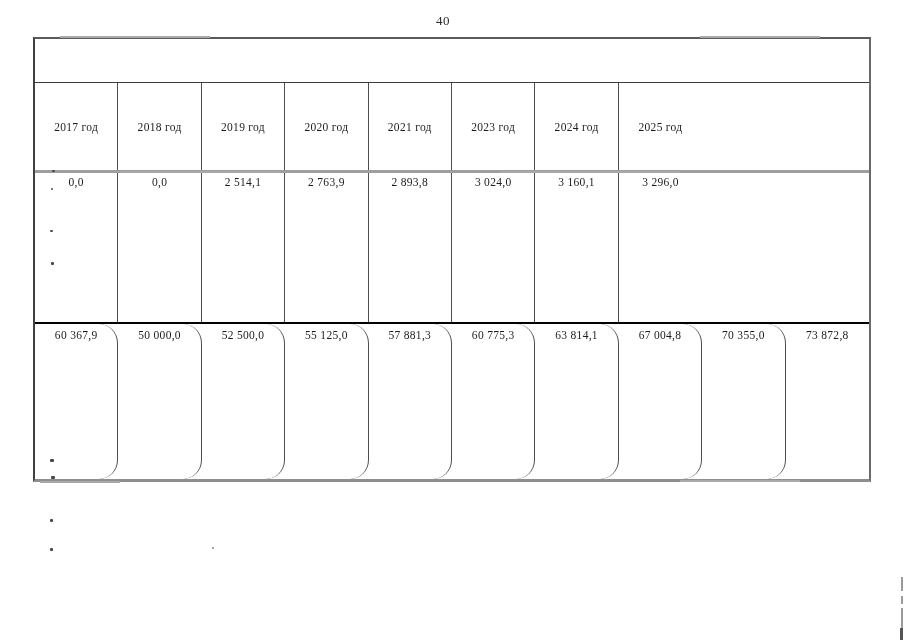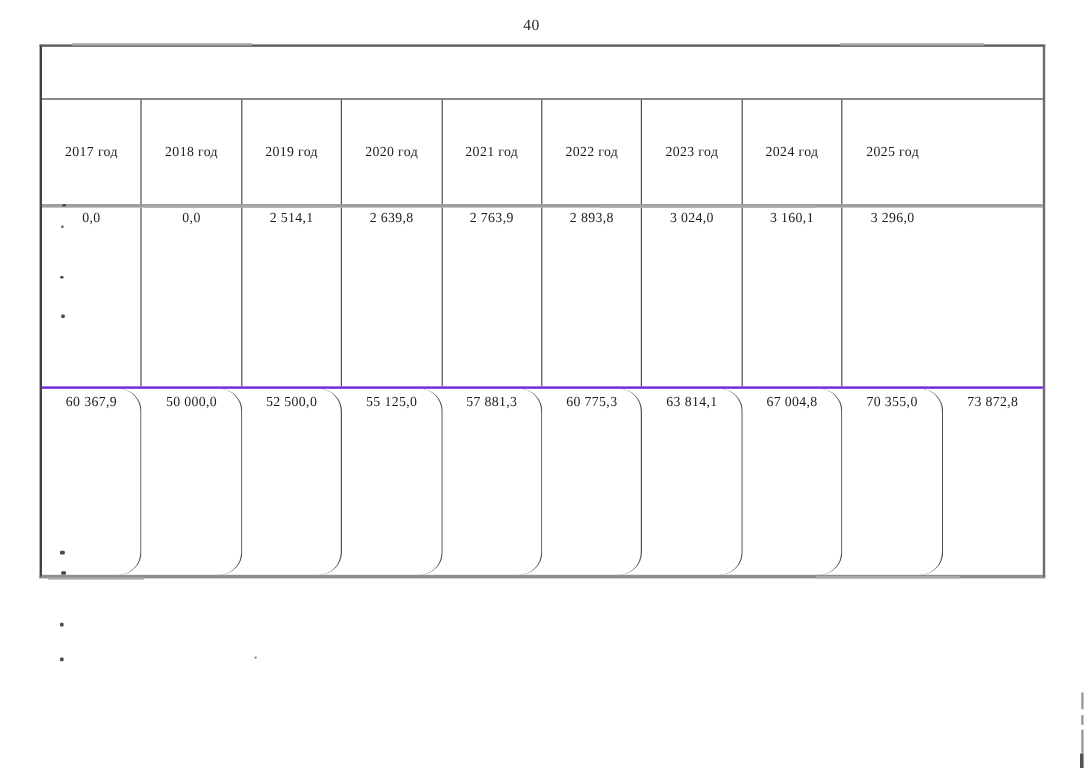--- a/index.html
+++ b/index.html
@@ -36,21 +36,21 @@
   }
   .band {
     height: 44px;
     border-bottom: 1px solid #3c3c3c;
   }
   .trow {
     display: grid;
     grid-template-columns: repeat(10, 1fr);
   }
   .thead { height: 90px; border-bottom: 3px solid #9e9e9e; }
-  .r1    { height: 151px; border-bottom: 2px solid #6d28d9; }
+  .r1    { height: 151px; border-bottom: 2px solid #000000; }
   .r2    { flex: 1; }
   .cell {
     border-right: 1px solid #4e4e4e;
     display: flex;
     justify-content: center;
     font-size: 11.5px;
     letter-spacing: 0.3px;
     white-space: nowrap;
     overflow: hidden;
   }
@@ -81,31 +81,29 @@
 
 <div class="year-table">
   <div class="band"></div>
 
   <div class="trow thead">
     <div class="cell hcell">2017 год</div>
     <div class="cell hcell">2018 год</div>
     <div class="cell hcell">2019 год</div>
     <div class="cell hcell">2020 год</div>
     <div class="cell hcell">2021 год</div>
-    <div class="cell hcell">2022 год</div>
     <div class="cell hcell">2023 год</div>
     <div class="cell hcell">2024 год</div>
     <div class="cell hcell">2025 год</div>
   </div>
 
   <div class="trow r1">
     <div class="cell vcell">0,0</div>
     <div class="cell vcell">0,0</div>
     <div class="cell vcell">2 514,1</div>
-    <div class="cell vcell">2 639,8</div>
     <div class="cell vcell">2 763,9</div>
     <div class="cell vcell">2 893,8</div>
     <div class="cell vcell">3 024,0</div>
     <div class="cell vcell">3 160,1</div>
     <div class="cell vcell">3 296,0</div>
   </div>
 
   <div class="trow r2">
     <div class="cell vcell">60 367,9</div>
     <div class="cell vcell">50 000,0</div>

